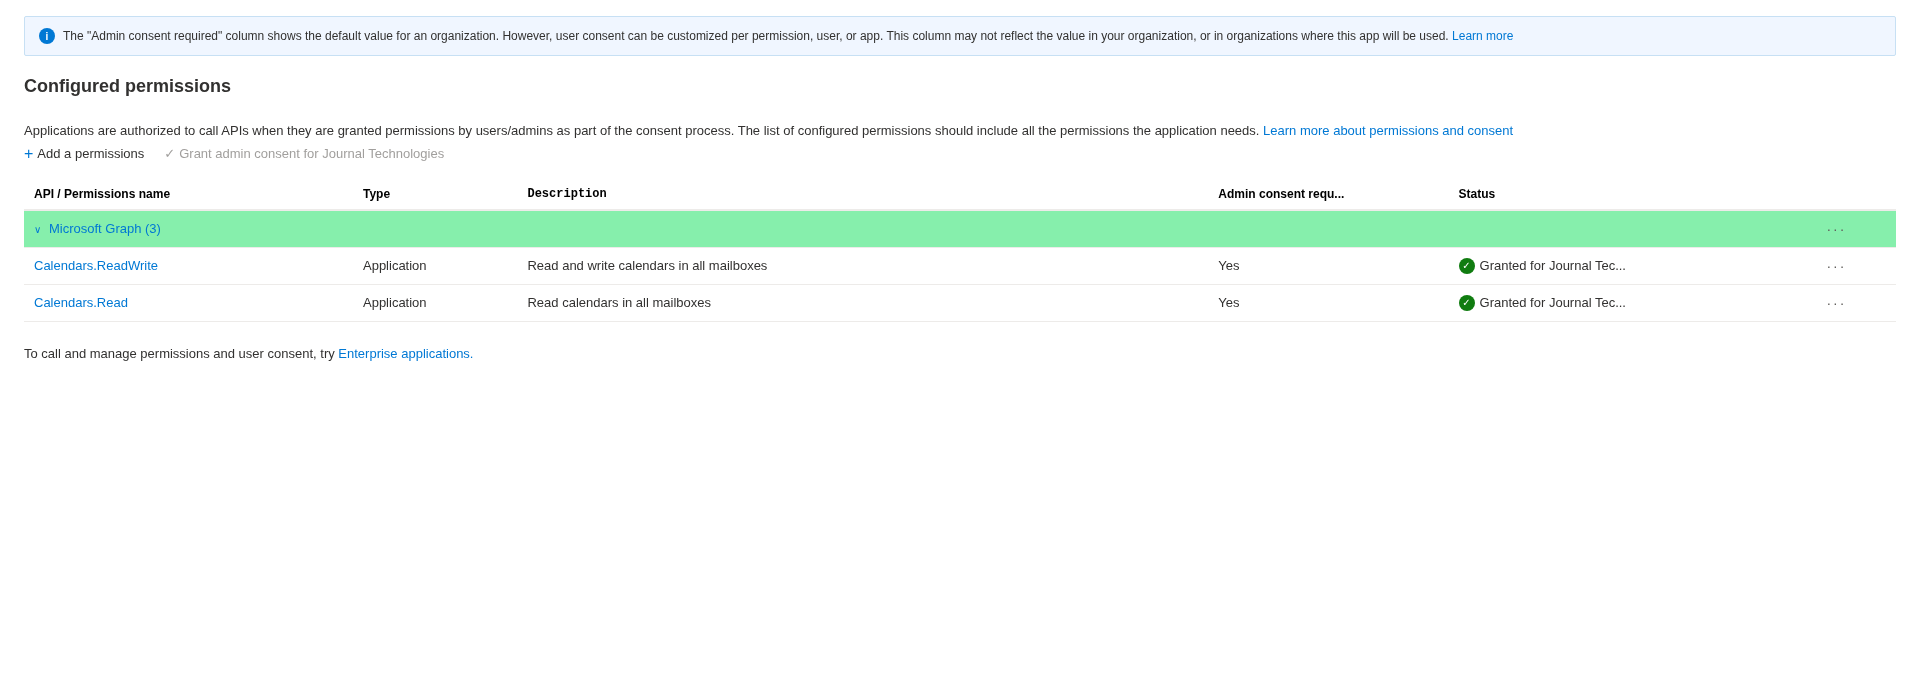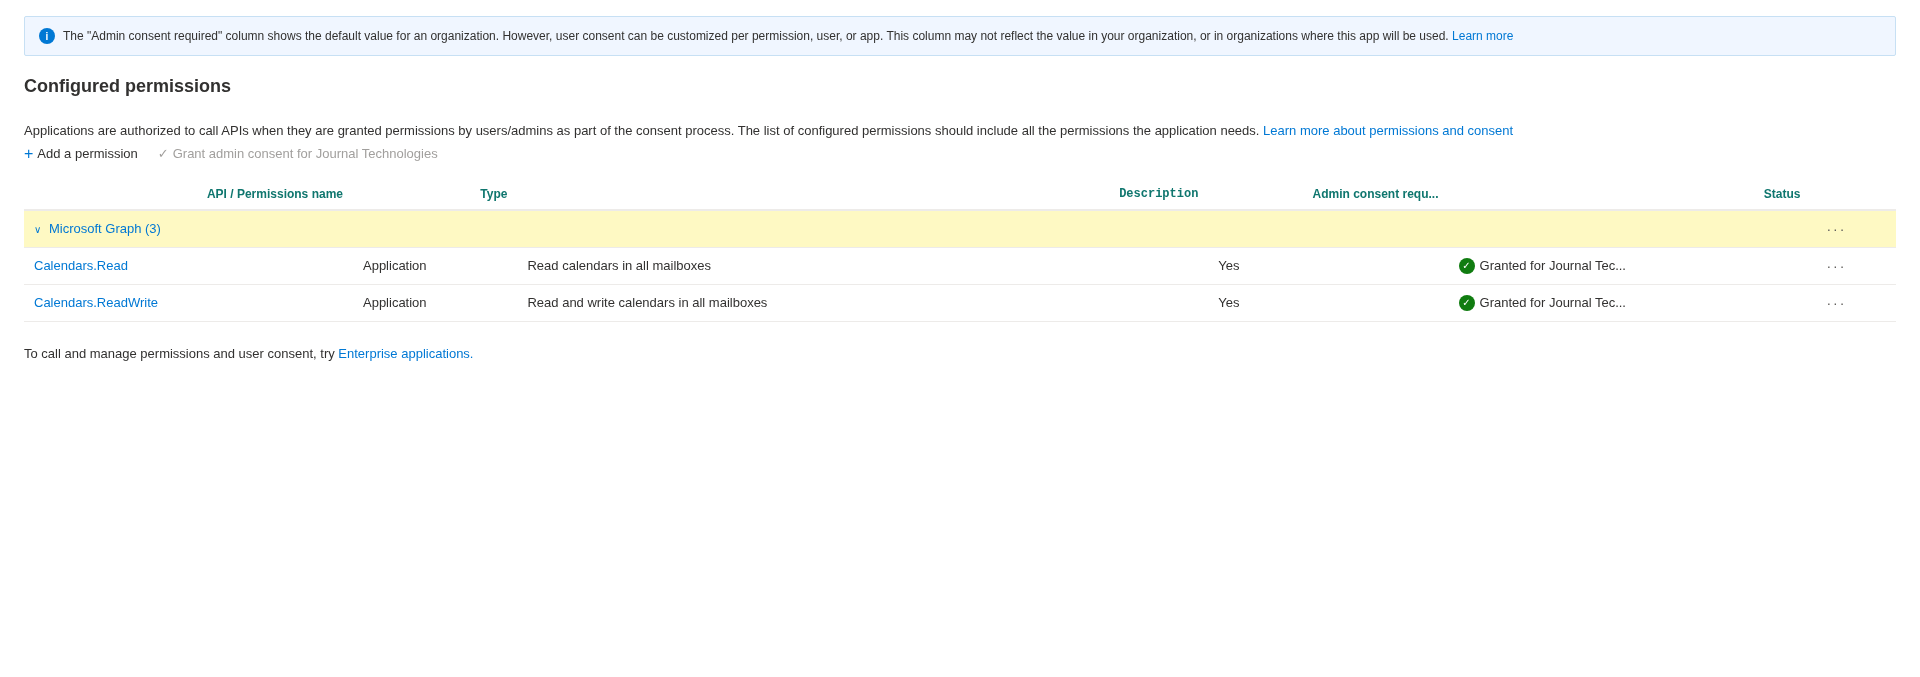--- a/index.html
+++ b/index.html
@@ -110,37 +110,37 @@
       color: #a19f9d;
     }
 
     
     .permissions-table {
       width: 100%;
       border-collapse: collapse;
       font-size: 13px;
     }
     .permissions-table th {
-      text-align: right;
+      text-align: left;
       font-weight: 600;
       font-size: 12px;
-      color: #0f766e;
+      color: #000000;
       padding: 8px 10px;
       border-bottom: 2px solid #edebe9;
       white-space: nowrap;
     }
     .permissions-table td {
       padding: 8px 10px;
       border-bottom: 1px solid #edebe9;
       vertical-align: middle;
     }
 
     
     .group-row td {
-      background: #fef9c3;
+      background: #86efac;
       font-weight: 400;
     }
     .group-link {
       color: #0078d4;
       text-decoration: none;
       font-size: 13px;
     }
     .chevron-icon {
       display: inline-block;
       margin-right: 4px;
@@ -219,21 +219,21 @@
   <h2 class="section-title">Configured permissions</h2>
 
   <p class="section-description">
     <span>Applications are authorized to call APIs when they are granted permissions by users/admins as part of the consent process. The list of configured permissions should include all the permissions the application needs.</span>
     <a href="#">Learn more about permissions and consent</a>
   </p>
 
   <div class="toolbar">
     <button class="toolbar-btn">
       <span class="plus-icon">+</span>
-      <span>Add a permission</span>
+      <span>Add a permissions</span>
     </button>
     <button class="toolbar-btn-grant">
       <span class="checkmark-icon">✓</span>
       <span>Grant admin consent for Journal Technologies</span>
     </button>
   </div>
 
   <table class="permissions-table">
     <thead>
       <tr>
@@ -252,42 +252,42 @@
           <span class="chevron-icon">∨</span>
           <a href="#" class="group-link">Microsoft Graph (3)</a>
         </td>
         <td>
           <button class="more-options">···</button>
         </td>
       </tr>
 
       <tr class="permission-row">
         <td>
-          <a href="#" class="perm-link">Calendars.Read</a>
+          <a href="#" class="perm-link">Calendars.ReadWrite</a>
         </td>
         <td>Application</td>
-        <td>Read calendars in all mailboxes</td>
+        <td>Read and write calendars in all mailboxes</td>
         <td>Yes</td>
         <td>
           <div class="status-granted">
             <span class="granted-check">✓</span>
             <span>Granted for Journal Tec...</span>
           </div>
         </td>
         <td>
           <button class="more-options">···</button>
         </td>
       </tr>
 
       <tr class="permission-row">
         <td>
-          <a href="#" class="perm-link">Calendars.ReadWrite</a>
+          <a href="#" class="perm-link">Calendars.Read</a>
         </td>
         <td>Application</td>
-        <td>Read and write calendars in all mailboxes</td>
+        <td>Read calendars in all mailboxes</td>
         <td>Yes</td>
         <td>
           <div class="status-granted">
             <span class="granted-check">✓</span>
             <span>Granted for Journal Tec...</span>
           </div>
         </td>
         <td>
           <button class="more-options">···</button>
         </td>

